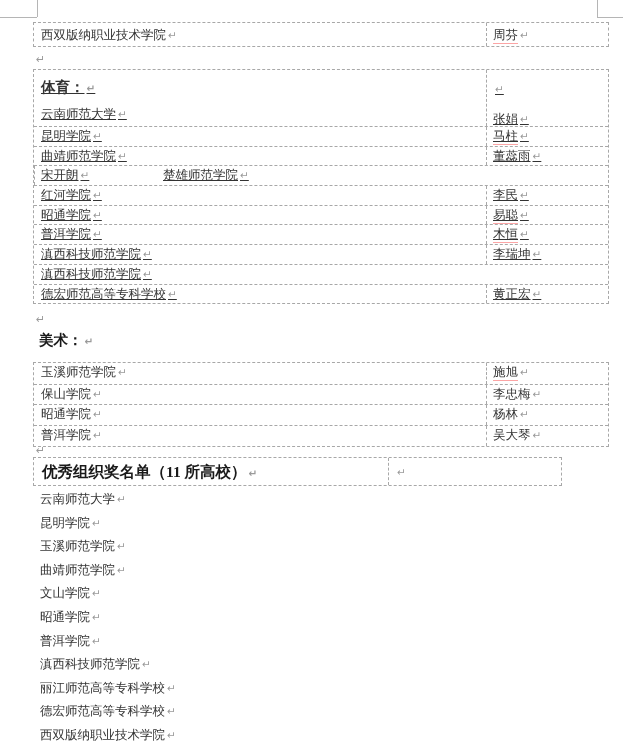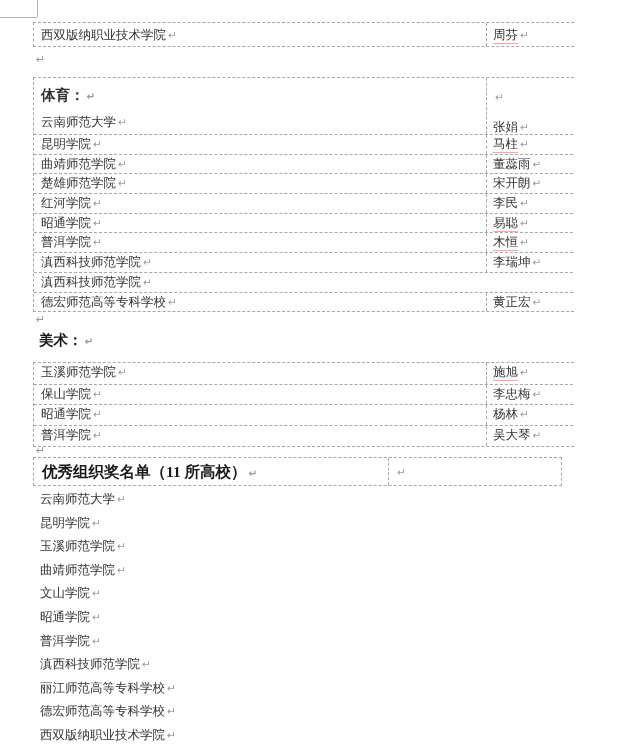--- a/index.html
+++ b/index.html
@@ -1,18 +1,18 @@
 <!DOCTYPE html>
 <html><head>
 <meta charset="utf-8">
 <style>
   html,body{margin:0;padding:0;background:#ffffff;}
   .page{
     position:relative;width:575px;height:751px;background:#fff;overflow:hidden;
-    font-family:"Liberation Serif","DejaVu Serif",serif;color:#333;
+    font-family:"Liberation Serif","DejaVu Serif",serif;color:#333;padding-left:48px;
   }
   .cropmark{position:absolute;background:#b5b5b5;}
   .wtable{position:absolute;box-sizing:border-box;border:1px dashed #a8a8a8;background:#fff;}
   .trow{display:flex;box-sizing:border-box;border-top:1px dashed #a8a8a8;}
   .trow.first{border-top:none;}
   .cell{box-sizing:border-box;overflow:hidden;}
   .cell-school{width:452px;padding:2px 0 0 7px;}
   .cell-name{flex:1;border-left:1px dashed #a8a8a8;padding:2px 0 0 6px;}
   .std-row{height:19.7px;font-size:12.5px;line-height:15px;}
   .top-row{height:23px;font-size:12.5px;line-height:16px;}
@@ -43,43 +43,43 @@
 
   <div class="wtable" style="left:33px;top:22px;width:576px;" id="table-top">
       <div class="trow top-row first">
         <div class="cell cell-school"><span>西双版纳职业技术学院</span><span class="mark">↵</span></div>
         <div class="cell cell-name"><span class="uline">周芬</span><span class="mark">↵</span></div>
       </div>
     </div>
 
   <div class="para-mark" style="left:36px;top:53px;">↵</div>
 
-  <div class="wtable" style="left:33px;top:77px;width:576px;" id="table-sports">
+  <div class="wtable" style="left:33px;top:69px;width:576px;text-decoration:underline;" id="table-sports">
     <div class="trow first" style="height:56px;">
       <div class="cell cell-school">
         <div class="sec-title"><span>体育：</span><span class="mark">↵</span></div>
         <div class="sub-line"><span>云南师范大学</span><span class="mark">↵</span></div>
       </div>
       <div class="cell cell-name">
         <div class="name-line1"><span class="mark">↵</span></div>
         <div class="name-line2"><span>张娟</span><span class="mark">↵</span></div>
       </div>
     </div>
     <div id="sports-rows">
         <div class="trow std-row">
           <div class="cell cell-school"><span>昆明学院</span><span class="mark">↵</span></div>
           <div class="cell cell-name"><span class="uline">马柱</span><span class="mark">↵</span></div>
         </div>
         <div class="trow std-row">
           <div class="cell cell-school"><span>曲靖师范学院</span><span class="mark">↵</span></div>
           <div class="cell cell-name"><span>董蕊雨</span><span class="mark">↵</span></div>
         </div>
         <div class="trow std-row">
+          <div class="cell cell-name"><span>宋开朗</span><span class="mark">↵</span></div>
           <div class="cell cell-school"><span>楚雄师范学院</span><span class="mark">↵</span></div>
-          <div class="cell cell-name"><span>宋开朗</span><span class="mark">↵</span></div>
         </div>
         <div class="trow std-row">
           <div class="cell cell-school"><span>红河学院</span><span class="mark">↵</span></div>
           <div class="cell cell-name"><span>李民</span><span class="mark">↵</span></div>
         </div>
         <div class="trow std-row">
           <div class="cell cell-school"><span>昭通学院</span><span class="mark">↵</span></div>
           <div class="cell cell-name"><span class="uline">易聪</span><span class="mark">↵</span></div>
         </div>
         <div class="trow std-row">

